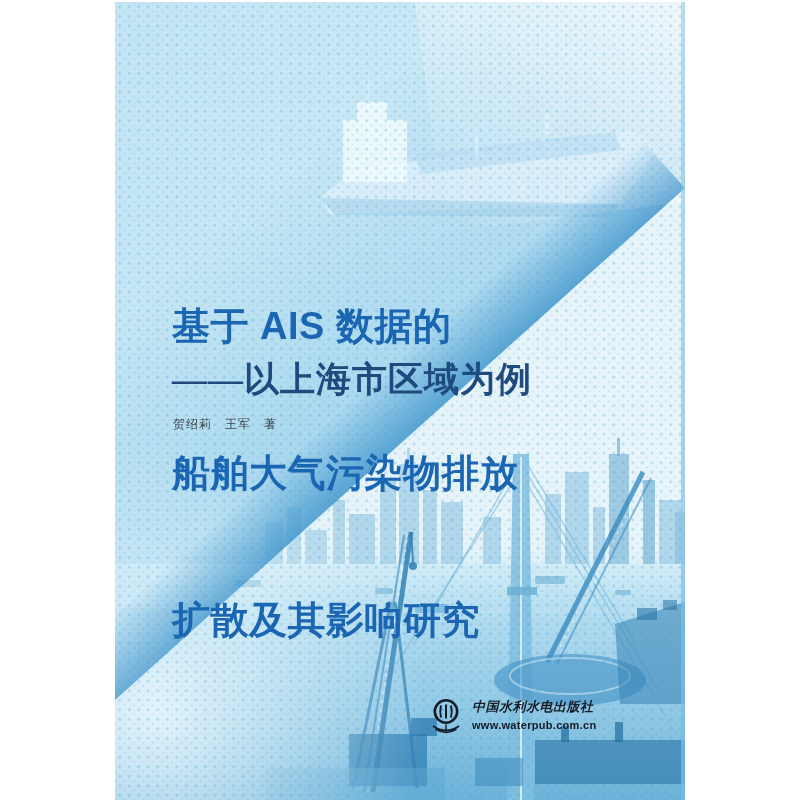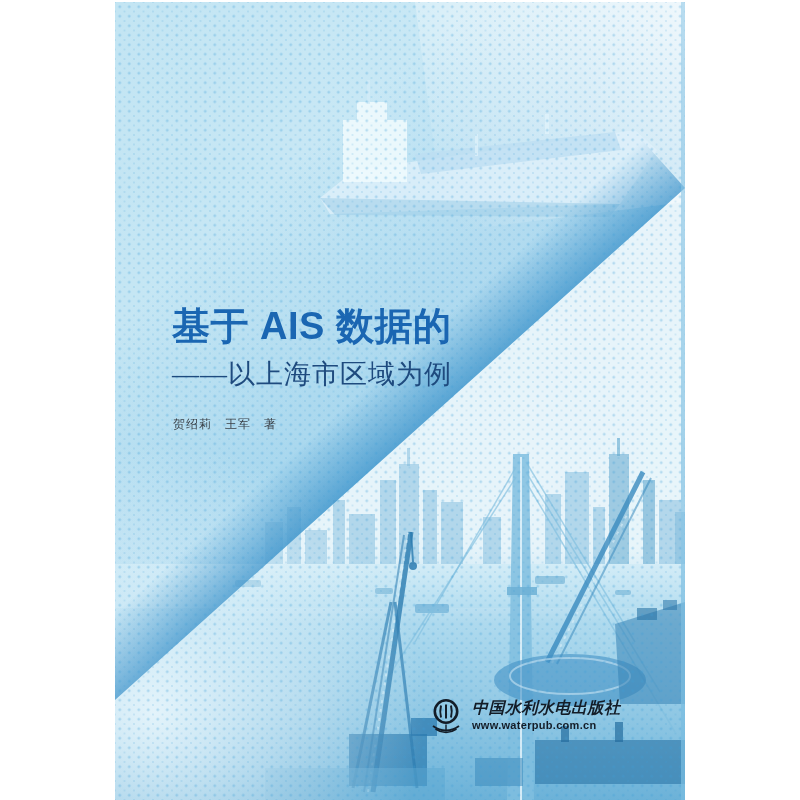--- a/index.html
+++ b/index.html
@@ -25,30 +25,30 @@
 
   
   .cover::after { content:""; position:absolute; top:0; right:0; width:4px; height:100%;
       background:linear-gradient(180deg, rgba(140,198,230,0.55), rgba(120,188,224,0.75)); }
 
   .txt { position:absolute; white-space:pre; }
 
   .title { left:57px; top:202px; font-size:38px; line-height:49px; font-weight:bold;
            color:#1a66b2; letter-spacing:0.5px; }
 
-  .subtitle { left:57px; top:354px; font-size:27px; font-weight:normal;
+  .subtitle { left:57px; top:354px; font-size:35px; font-weight:bold;
               font-family:"Liberation Serif", serif; color:#1e4a7e; letter-spacing:1px; }
 
   .authors { left:58px; top:414px; font-size:12px; color:#393f46; letter-spacing:1px; }
 
   .pub { position:absolute; left:315px; top:696px; display:flex; align-items:flex-start; }
   .pub-logo { width:32px; height:40px; flex:0 0 auto; }
   .pub-text { margin-left:10px; }
-  .pub-name { font-family:Liberation Serif, serif; font-style:italic; font-weight:bold;
-              font-size:16px; line-height:20px; color:#131c27; letter-spacing:0.5px; }
+  .pub-name { font-family:Liberation Mono, monospace; font-style:italic; font-weight:bold;
+              font-size:13px; line-height:20px; color:#131c27; letter-spacing:0.5px; }
   .pub-url  { font-size:11px; font-weight:bold; color:#131c27; letter-spacing:0.3px; line-height:15px; }
 </style>
 </head>
 <body>
 
 <div class="page">
   <div class="cover">
 
     <svg class="cover-art" viewBox="0 0 570 798" xmlns="http://www.w3.org/2000/svg" preserveAspectRatio="none">
       <defs>
@@ -171,20 +171,22 @@
 
       <circle cx="40" cy="710" r="270" fill="url(#haze)"></circle>
 
       <polygon points="570,186 0,698 -43,650 527,138" fill="url(#edge)"></polygon>
     </svg>
 
     <div class="halftone"></div>
 
     <div class="txt title">
       <div>基于 AIS 数据的</div>
+      <div>船舶大气污染物排放</div>
+      <div>扩散及其影响研究</div>
     </div>
 
     <div class="txt subtitle">——以上海市区域为例</div>
 
     <div class="txt authors">贺绍莉　王军　著</div>
 
     <div class="pub">
       <svg class="pub-logo" viewBox="0 0 32 40" xmlns="http://www.w3.org/2000/svg">
         <g stroke="#131c27" fill="none">
           <circle cx="16" cy="13.5" r="11.2" stroke-width="2.6"></circle>

